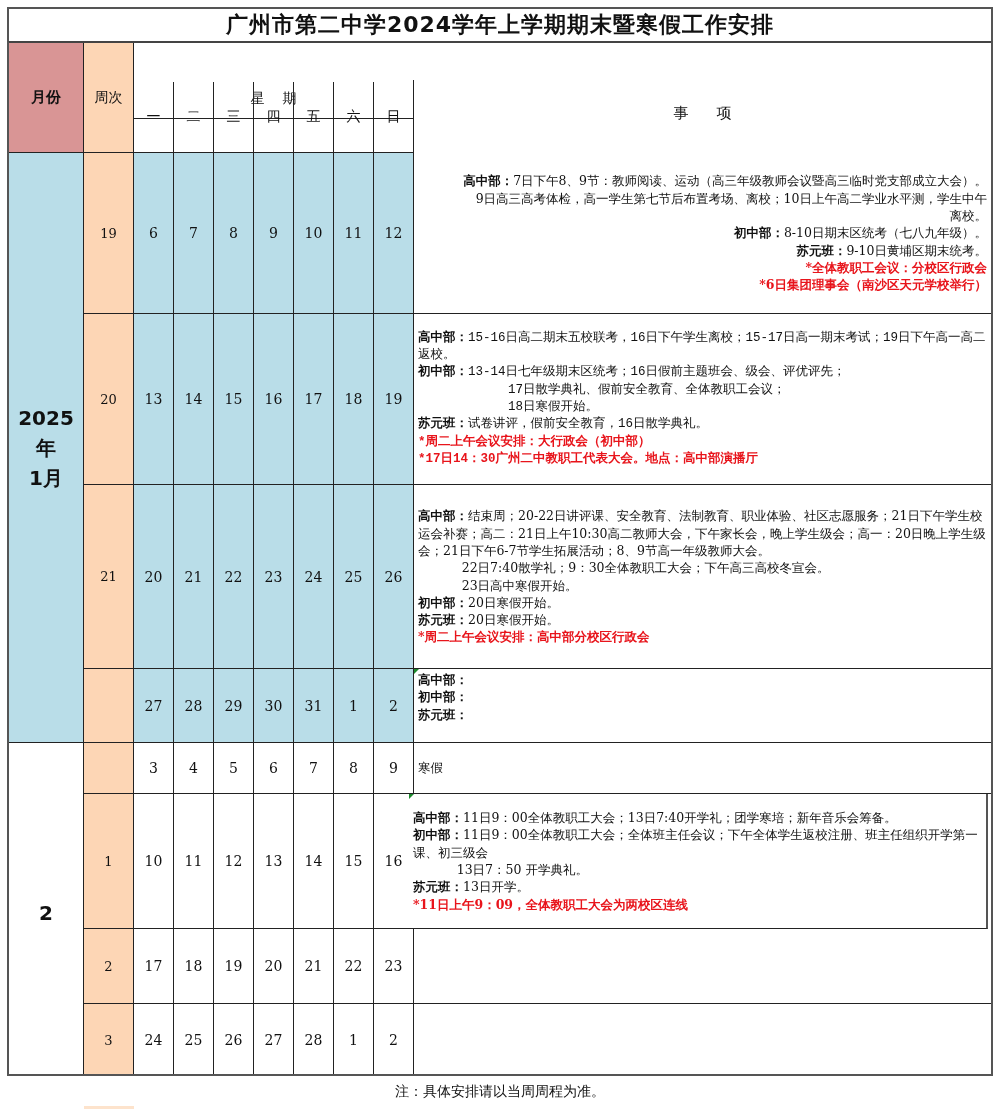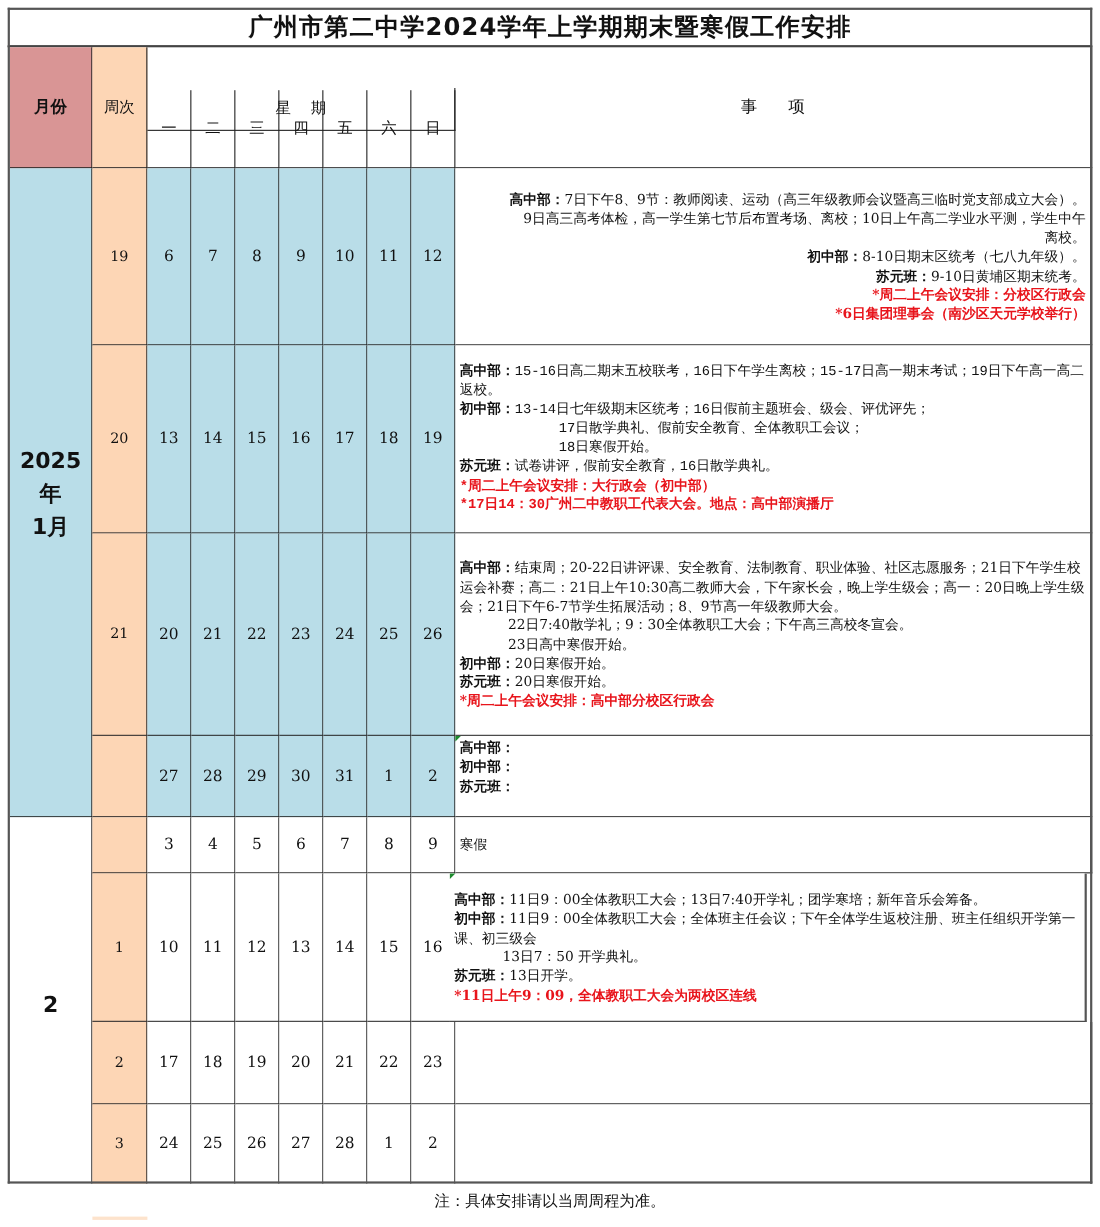--- a/index.html
+++ b/index.html
@@ -9,21 +9,21 @@
     .cell { position: absolute; box-sizing: border-box; border-right: 1px solid #222; border-bottom: 1px solid #222;
             display: flex; align-items: center; justify-content: center; font-size: 13px; }
     .title { left: 7px; top: 7px; width: 986px; height: 36px; border: 2px solid #555; border-bottom: 2px solid #444;
              display: flex; align-items: center; justify-content: center;
              font-family: "DejaVu Sans", "Liberation Sans", sans-serif; font-size: 22px; font-weight: bold; letter-spacing: 1px; }
     .frame { left: 7px; top: 42px; width: 986px; height: 1034px; border-left: 2px solid #555; border-right: 2px solid #555; border-bottom: 2px solid #555; pointer-events: none; }
     .hdr-month { background: #d99595; font-family: "DejaVu Sans", sans-serif; font-size: 15px; font-weight: bold; }
     .hdr-week { background: #fdd6b5; font-size: 14px; }
     .hdr-xq { font-size: 14px; letter-spacing: 18px; padding-left: 18px; }
     .hdr-day { font-size: 14px; }
-    .hdr-sx { font-size: 15px; letter-spacing: 28px; padding-left: 28px; }
+    .hdr-sx { font-size: 15px; letter-spacing: 28px; padding-left: 28px; margin-top: 16px; }
     .month-cell { font-family: "DejaVu Sans", "Liberation Sans", sans-serif; font-size: 20px; font-weight: bold; text-align: center; line-height: 30px; }
     .blue { background: #b9dde8; }
     .orange { background: #fdd6b5; }
     .white { background: #ffffff; }
     .day { font-size: 14px; }
     .notes { position: absolute; box-sizing: border-box; border-right: 2px solid #555; border-bottom: 1px solid #222;
              padding: 2px 4px 2px 4px; font-size: 12.5px; line-height: 17.3px; display: flex; flex-direction: column; justify-content: center; background: #fff; }
     .notes .ln { white-space: pre-wrap; }
     .notes .red { color: #e8141b; font-weight: bold; }
     .notes .lbl { font-weight: bold; }
@@ -65,21 +65,21 @@
     <div class="cell day blue" style="left: 214px; top: 153px; width: 40px; height: 161px;">8</div>
     <div class="cell day blue" style="left: 254px; top: 153px; width: 40px; height: 161px;">9</div>
     <div class="cell day blue" style="left: 294px; top: 153px; width: 40px; height: 161px;">10</div>
     <div class="cell day blue" style="left: 334px; top: 153px; width: 40px; height: 161px;">11</div>
     <div class="cell day blue" style="left: 374px; top: 153px; width: 40px; height: 161px;">12</div>
     <div class="notes" style="left: 414px; top: 153px; width: 579px; height: 161px; text-align: right;">
       <div class="ln"><span class="lbl">高中部：</span><span>7日下午8、9节：教师阅读、运动（高三年级教师会议暨高三临时党支部成立大会）。</span></div>
       <div class="ln"><span class="lbl"></span><span>            9日高三高考体检，高一学生第七节后布置考场、离校；10日上午高二学业水平测，学生中午离校。</span></div>
       <div class="ln"><span class="lbl">初中部：</span><span>8-10日期末区统考（七八九年级）。</span></div>
       <div class="ln"><span class="lbl">苏元班：</span><span>9-10日黄埔区期末统考。</span></div>
-      <div class="ln red">*周二上午会议安排：分校区行政会</div>
+      <div class="ln red">*全体教职工会议：分校区行政会</div>
       <div class="ln red">*6日集团理事会（南沙区天元学校举行）</div>
     </div>
     <div class="cell orange" style="left: 84px; top: 314px; width: 50px; height: 171px;">20</div>
     <div class="cell day blue" style="left: 134px; top: 314px; width: 40px; height: 171px;">13</div>
     <div class="cell day blue" style="left: 174px; top: 314px; width: 40px; height: 171px;">14</div>
     <div class="cell day blue" style="left: 214px; top: 314px; width: 40px; height: 171px;">15</div>
     <div class="cell day blue" style="left: 254px; top: 314px; width: 40px; height: 171px;">16</div>
     <div class="cell day blue" style="left: 294px; top: 314px; width: 40px; height: 171px;">17</div>
     <div class="cell day blue" style="left: 334px; top: 314px; width: 40px; height: 171px;">18</div>
     <div class="cell day blue" style="left: 374px; top: 314px; width: 40px; height: 171px;">19</div>

